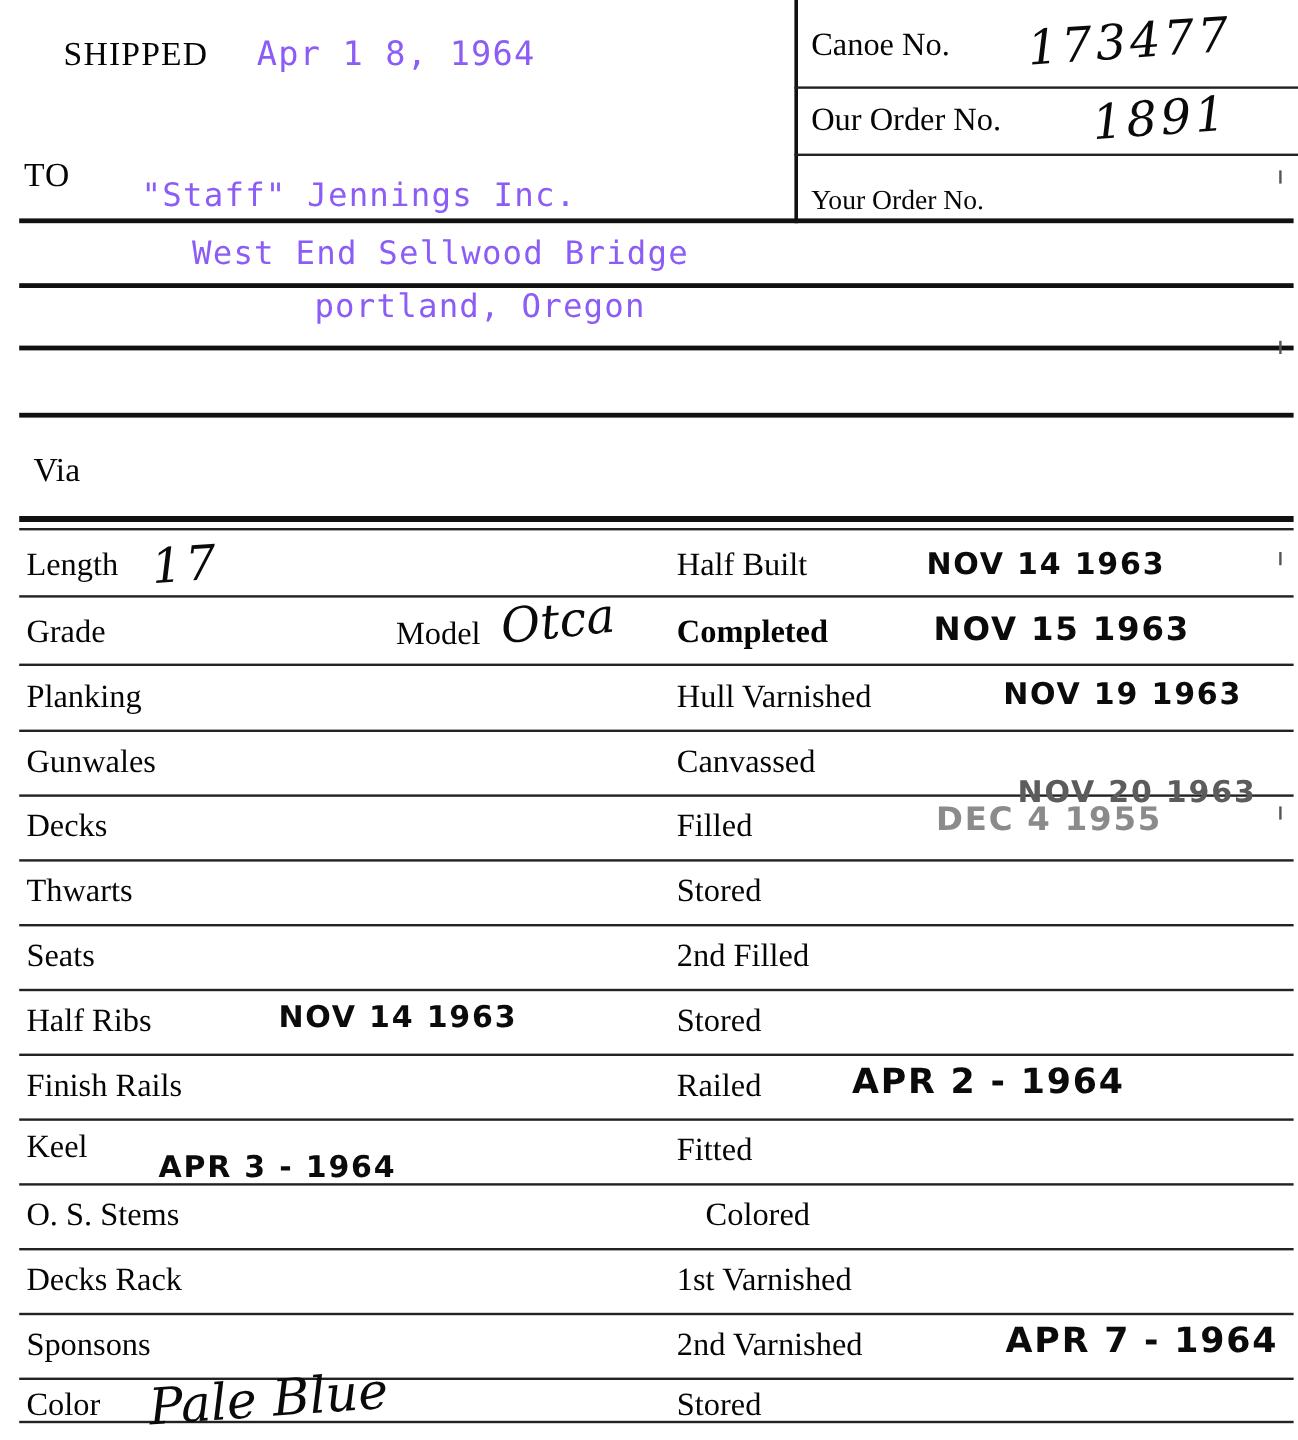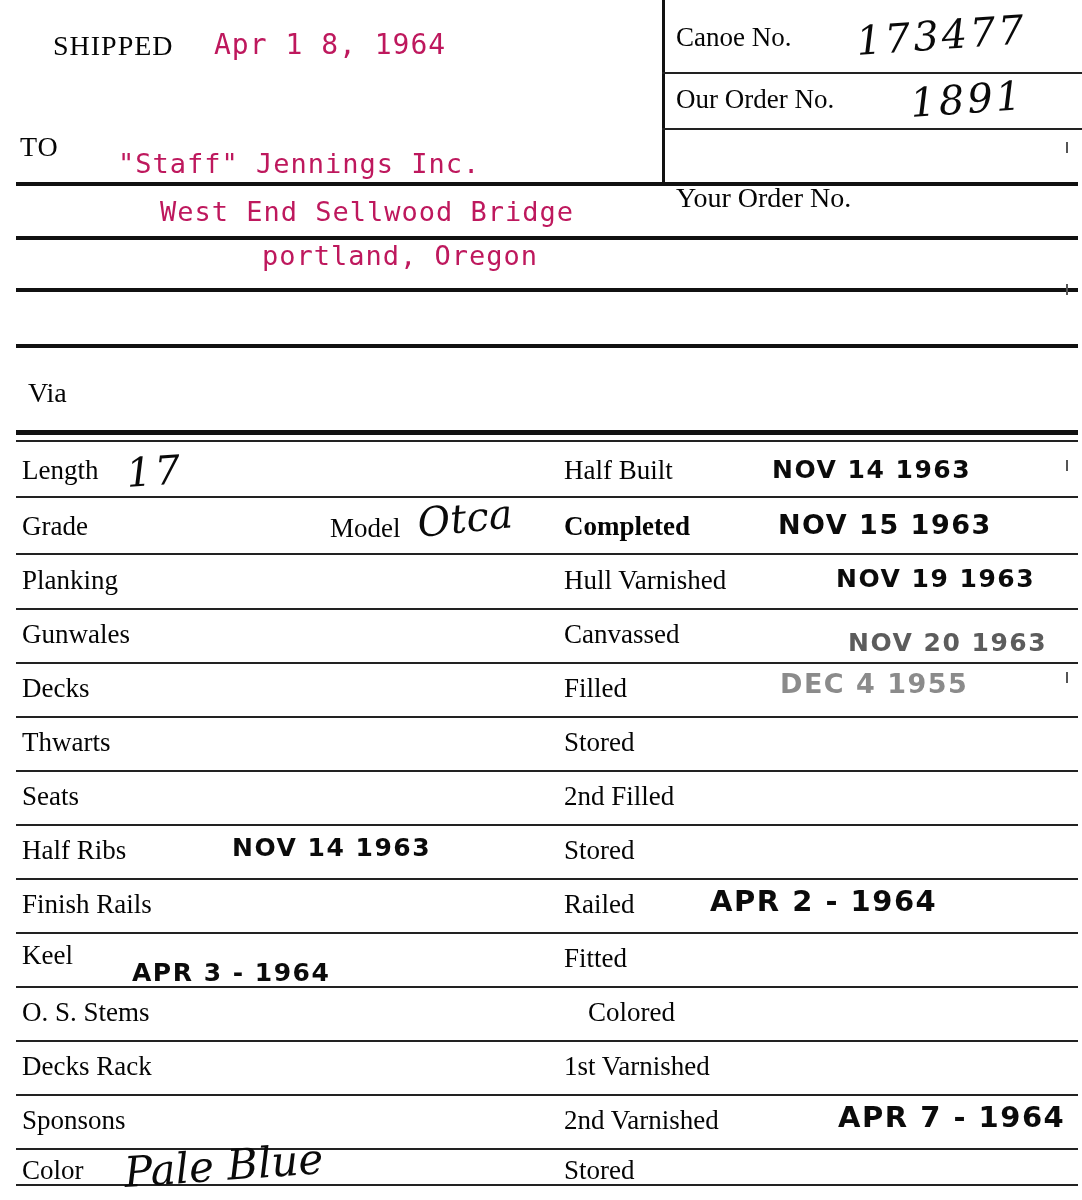--- a/index.html
+++ b/index.html
@@ -41,35 +41,35 @@
     color: #050505;
     white-space: nowrap;
   }
 
   
   .tw {
     position: absolute;
     font-family: "DejaVu Sans Mono", monospace;
     font-size: 26px;
     letter-spacing: 1px;
-    color: #be185d;
+    color: #8b5cf6;
     white-space: nowrap;
   }
 
   
   .stamp {
     position: absolute;
     font-family: "DejaVu Sans", sans-serif;
     font-weight: bold;
     font-size: 25px;
     letter-spacing: 1.5px;
     color: #0b0b0b;
     white-space: nowrap;
   }
-  .stamp.faded { color: #5c5c5c; }
+  .stamp.faded { color: #5c5c5c; margin-top: 17px; }
   .stamp.faint { color: #8b8b8b; }
 
   
   .hand {
     position: absolute;
     font-family: "DejaVu Serif", serif;
     font-style: italic;
     font-size: 34px;
     color: #0a0a0a;
     white-space: nowrap;
@@ -95,21 +95,21 @@
   <div class="vrule" style="left:662px; top:0px; height:186px;"></div>
 
   <div class="lbl" style="left:676px; top:22px; font-size:27px;">Canoe No.</div>
   <div class="hand num" style="left:858px; top:18px;">173477</div>
   <div class="rule thin" style="left:662px; top:72px; width:420px;"></div>
 
   <div class="lbl" style="left:676px; top:84px; font-size:27px;">Our Order No.</div>
   <div class="hand num" style="left:912px; top:80px;">1891</div>
   <div class="rule thin" style="left:662px; top:128px; width:420px;"></div>
 
-  <div class="lbl" style="left:676px; top:154px; font-size:28px;margin-top:28px;">Your Order No.</div>
+  <div class="lbl" style="left:676px; top:154px; font-size:23px;">Your Order No.</div>
   <div class="hand num" style="left:912px; top:136px;"></div>
 
   <div class="lbl" style="left:20px; top:30px; font-size:28px; letter-spacing:1px;margin-left:33px;">SHIPPED</div>
   <div class="tw" style="left:214px; top:28px; font-size:28px;">Apr&nbsp;1 8, 1964</div>
 
   <div class="lbl" style="left:20px; top:131px; font-size:28px; letter-spacing:1px;">TO</div>
   <div class="tw" style="left:118px; top:148px; font-size:27px;">"Staff" Jennings Inc.</div>
   <div class="rule" style="left:16px; top:182px; width:1062px; height:4px;"></div>
 
   <div class="tw" style="left:160px; top:196px; font-size:27px;">West End Sellwood Bridge</div>

